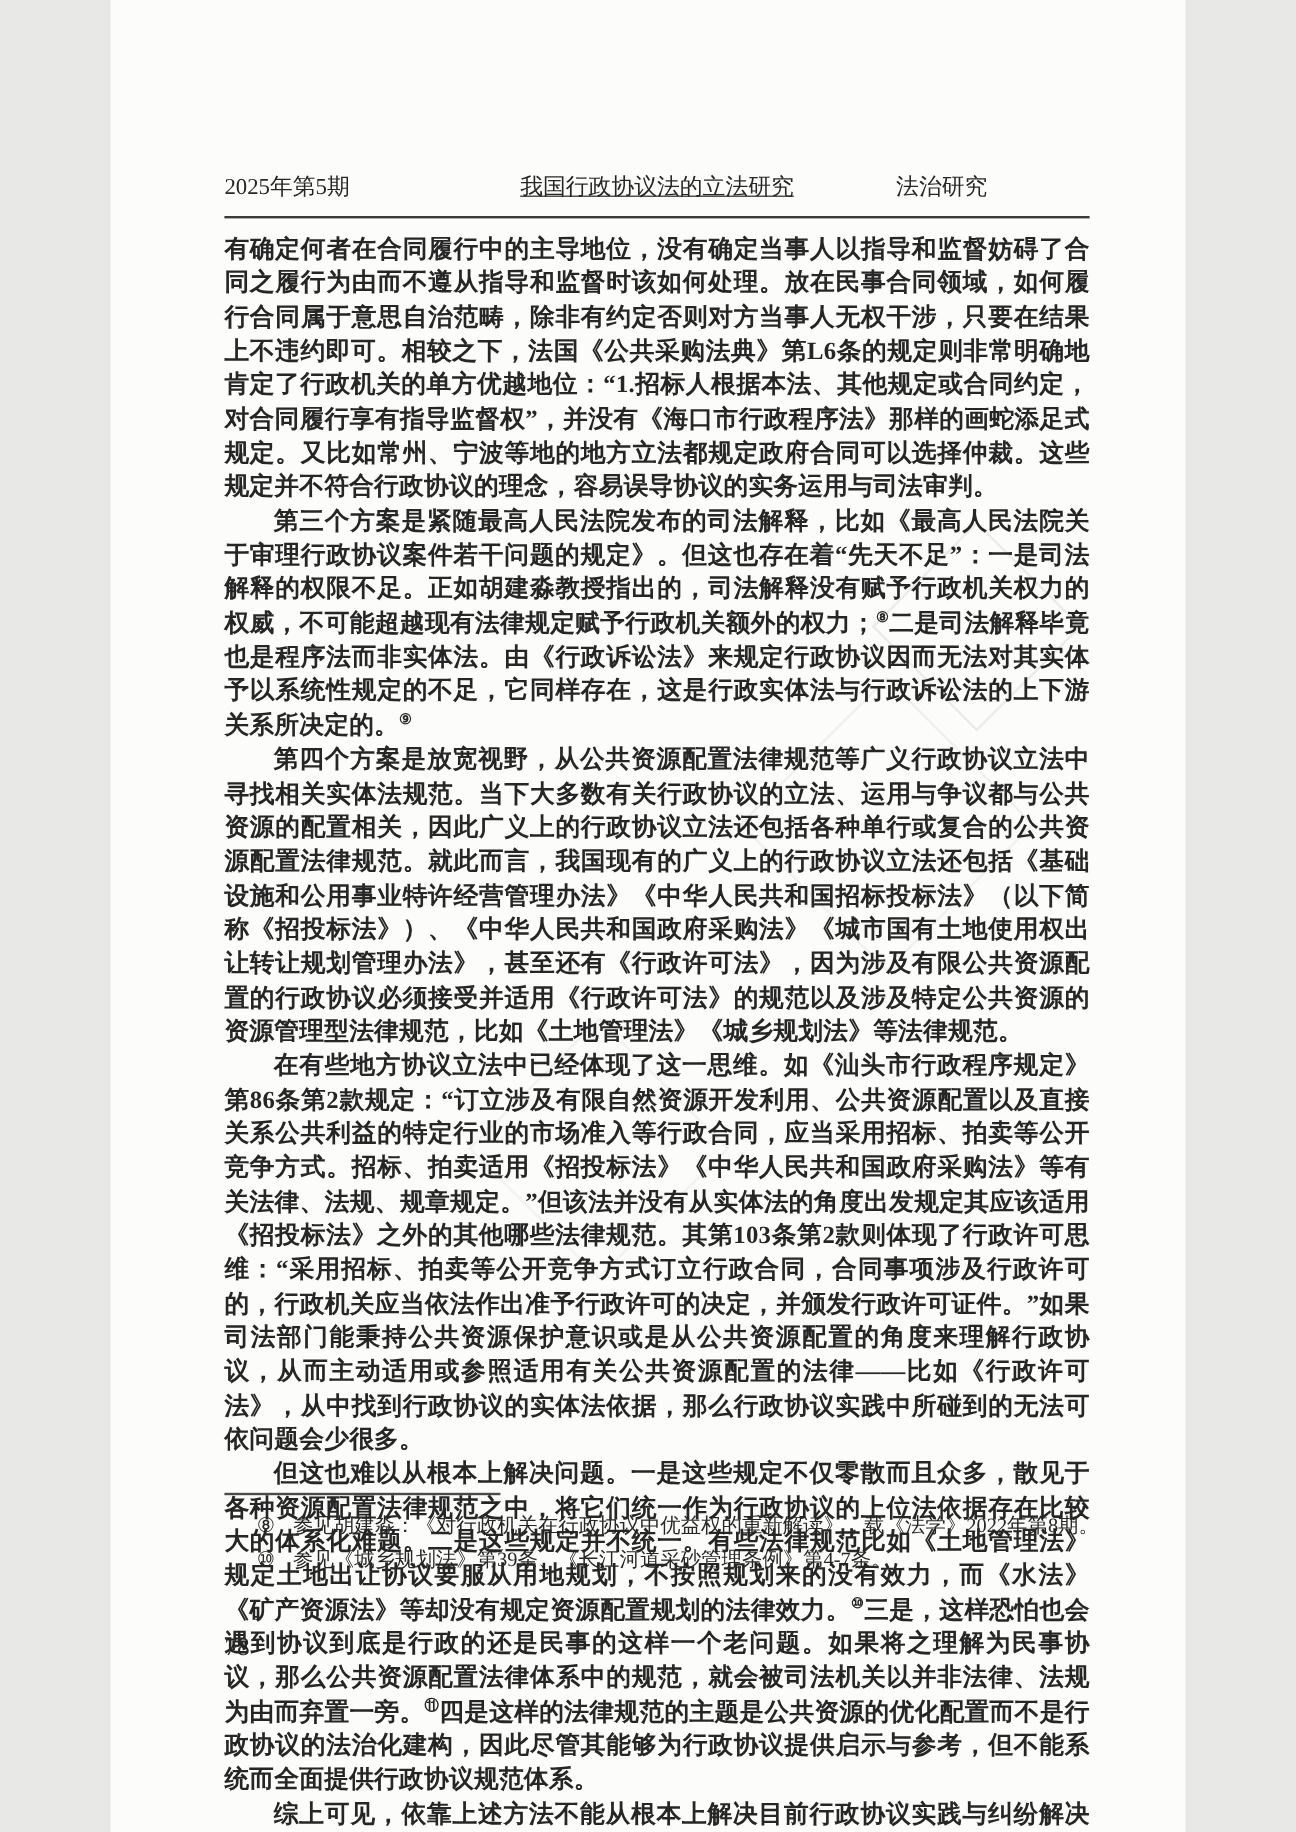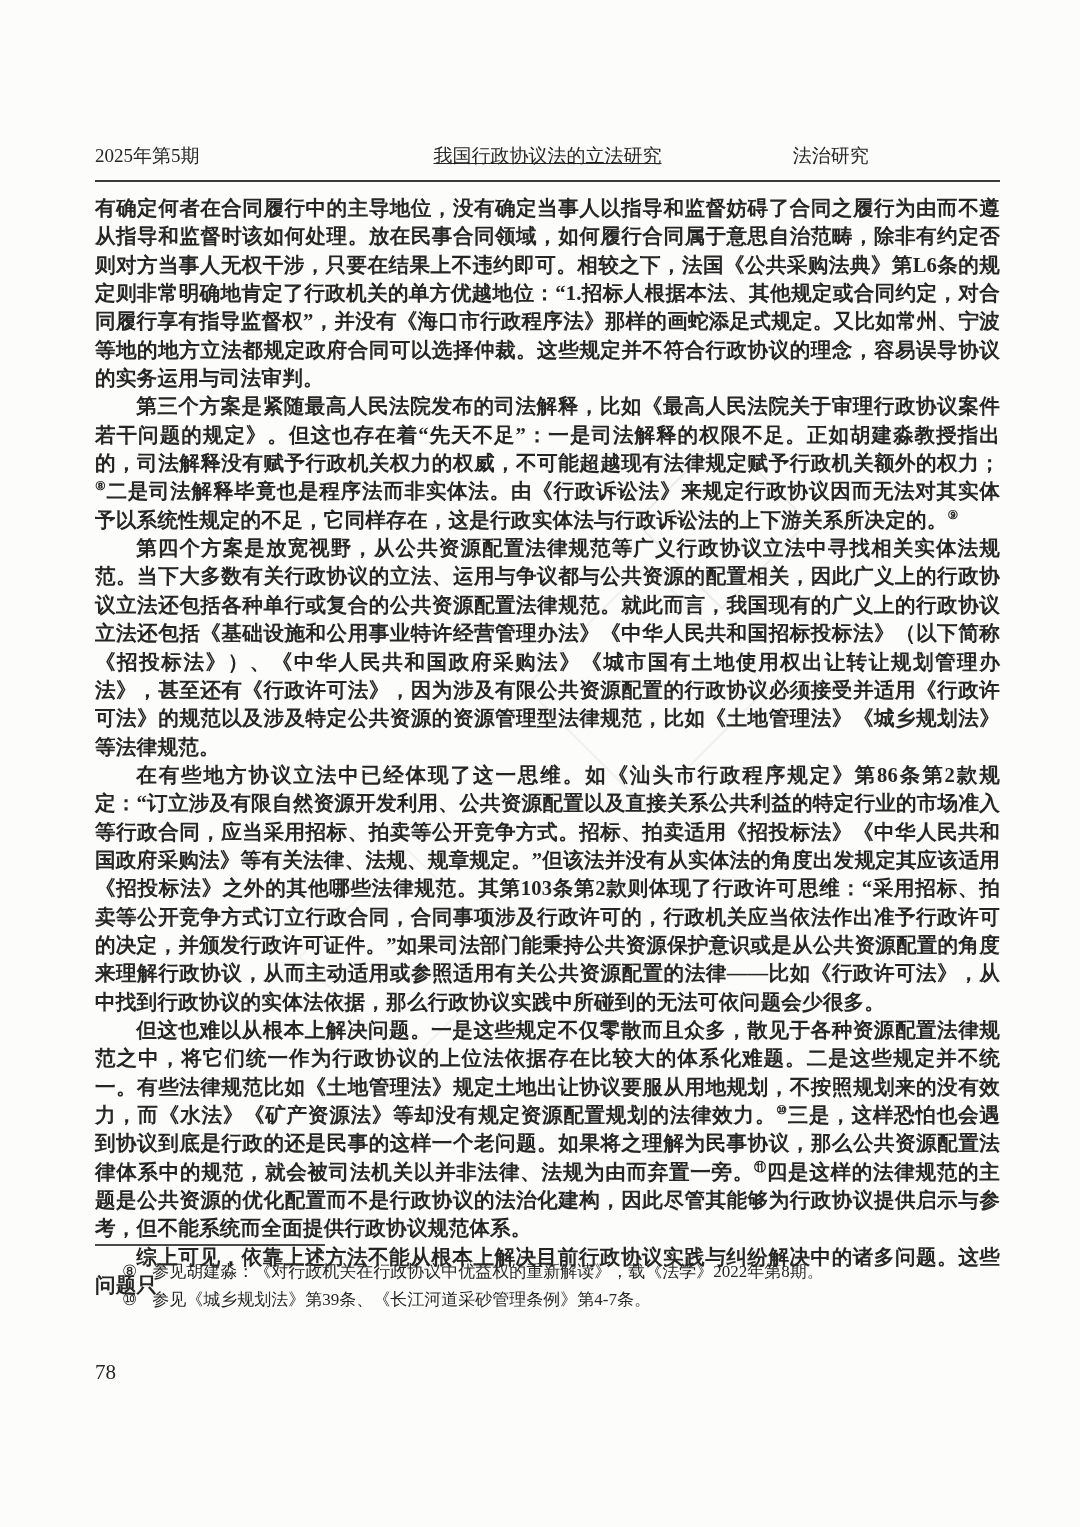--- a/index.html
+++ b/index.html
@@ -1,18 +1,18 @@
 <!DOCTYPE html>
 <html><head>
 <meta charset="utf-8">
 <style>
   html, body { margin: 0; padding: 0; background: #e8e8e6; }
   .page {
     position: relative;
-    width: 1080px;
+    width: 896px;
     height: 1527px;
     margin: 0 auto;
     background: #fcfcfa;
     color: #262626;
     font-family: "Liberation Serif", "DejaVu Serif", serif;
     overflow: hidden;
   }
   
   .wm {
     position: absolute;

